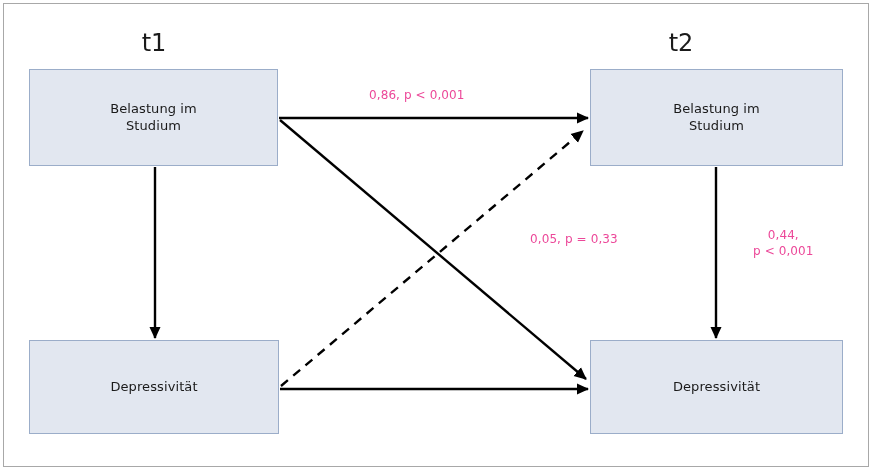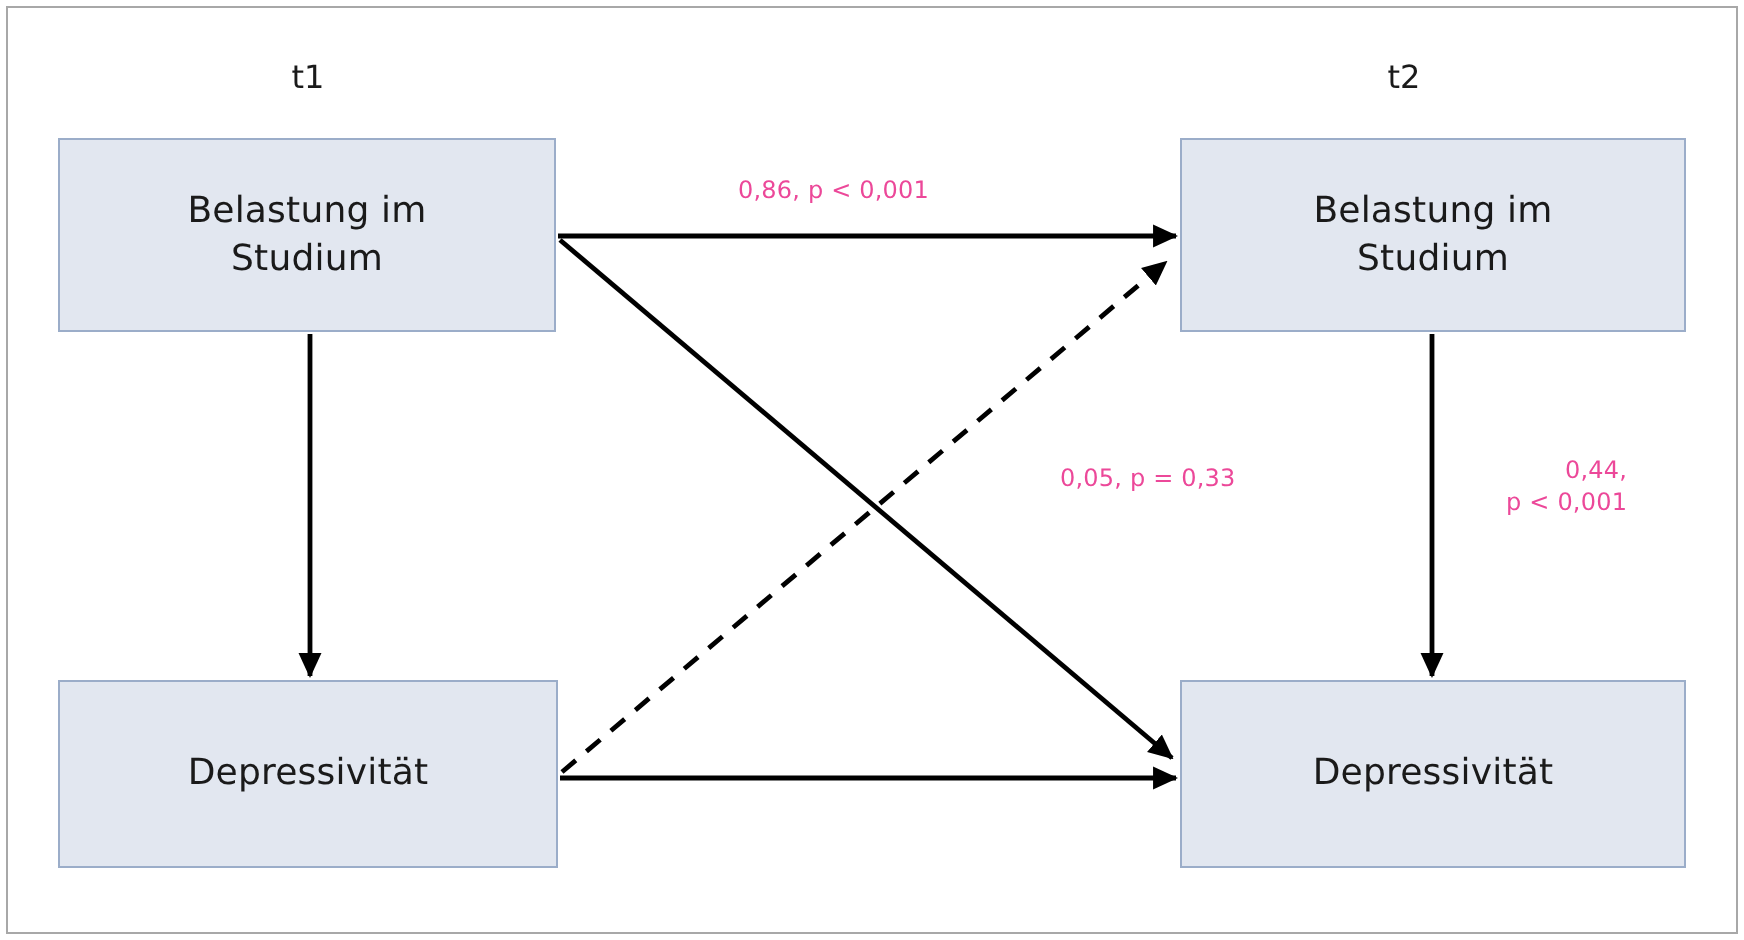--- a/index.html
+++ b/index.html
@@ -38,53 +38,53 @@
   }
   .node-box {
     position: absolute;
     box-sizing: border-box;
     background: #e2e7f0;
     border: 1.5px solid #9badc9;
     display: flex;
     align-items: center;
     justify-content: center;
     text-align: center;
-    font-size: 18px;
+    font-size: 13px;
     color: #1a1a1a;
     line-height: 1.28;
     letter-spacing: 0.1px;
   }
   #node-stress-t1 { left: 29px;  top: 69px;  width: 249px; height: 97px; }
   #node-stress-t2 { left: 590px; top: 69px;  width: 253px; height: 97px; }
   #node-depr-t1   { left: 29px;  top: 340px; width: 250px; height: 94px; }
   #node-depr-t2   { left: 590px; top: 340px; width: 253px; height: 94px; }
 
   .time-label {
     position: absolute;
-    font-size: 16px;
+    font-size: 24px;
     color: #1a1a1a;
     text-align: center;
     white-space: nowrap;
   }
   #time-label-t1 { left: 129px; top: 29px; width: 50px; }
-  #time-label-t2 { left: 677px; top: 29px; width: 50px; }
+  #time-label-t2 { left: 656px; top: 29px; width: 50px; }
 
   .path-label {
     position: absolute;
     font-size: 12px;
     color: #ec4899;
     white-space: nowrap;
     text-align: center;
     line-height: 1.3;
     letter-spacing: 0.1px;
   }
   #label-stress-stability   { left: 369px; top: 88px;  }
   #label-depr-to-stress     { left: 530px; top: 192px; margin-top: 40px; }
   #label-stress-t1-depr-t1  { left: 163px; top: 236px; }
-  #label-stress-t2-depr-t2  { left: 753px; top: 228px; text-align: right; }
+  #label-stress-t2-depr-t2  { left: 753px; top: 228px; text-align: center; }
   #label-stress-to-depr     { left: 531px; top: 299px; }
   #label-depr-stability     { left: 375px; top: 398px; }
 </style>
 </head>
 <body>
 
 <div id="figure">
 
   <div id="frame"></div>
 

